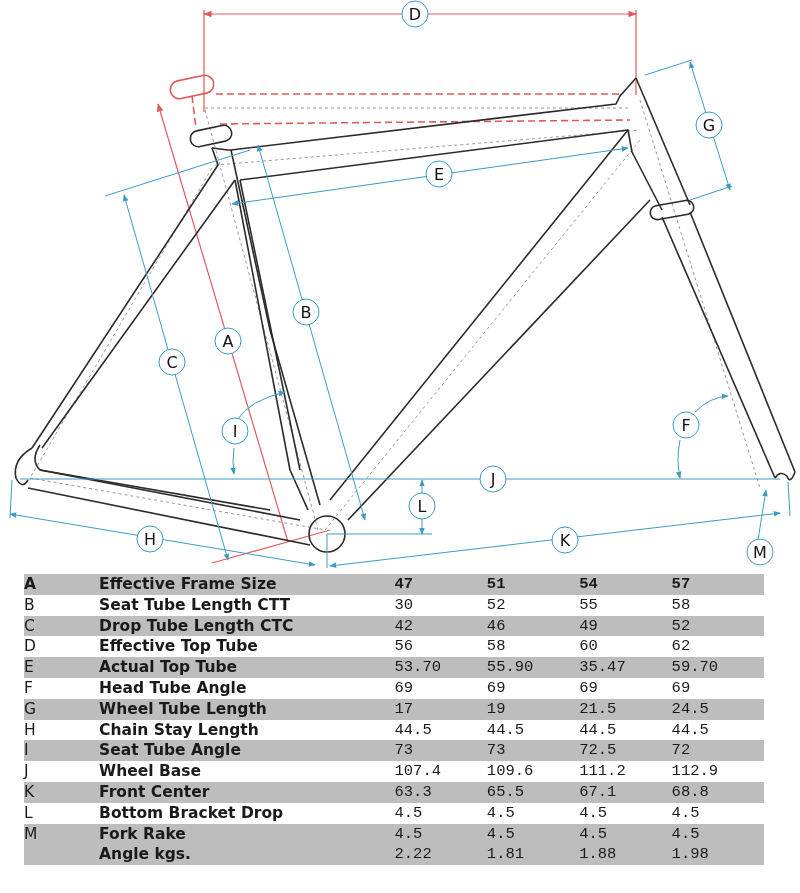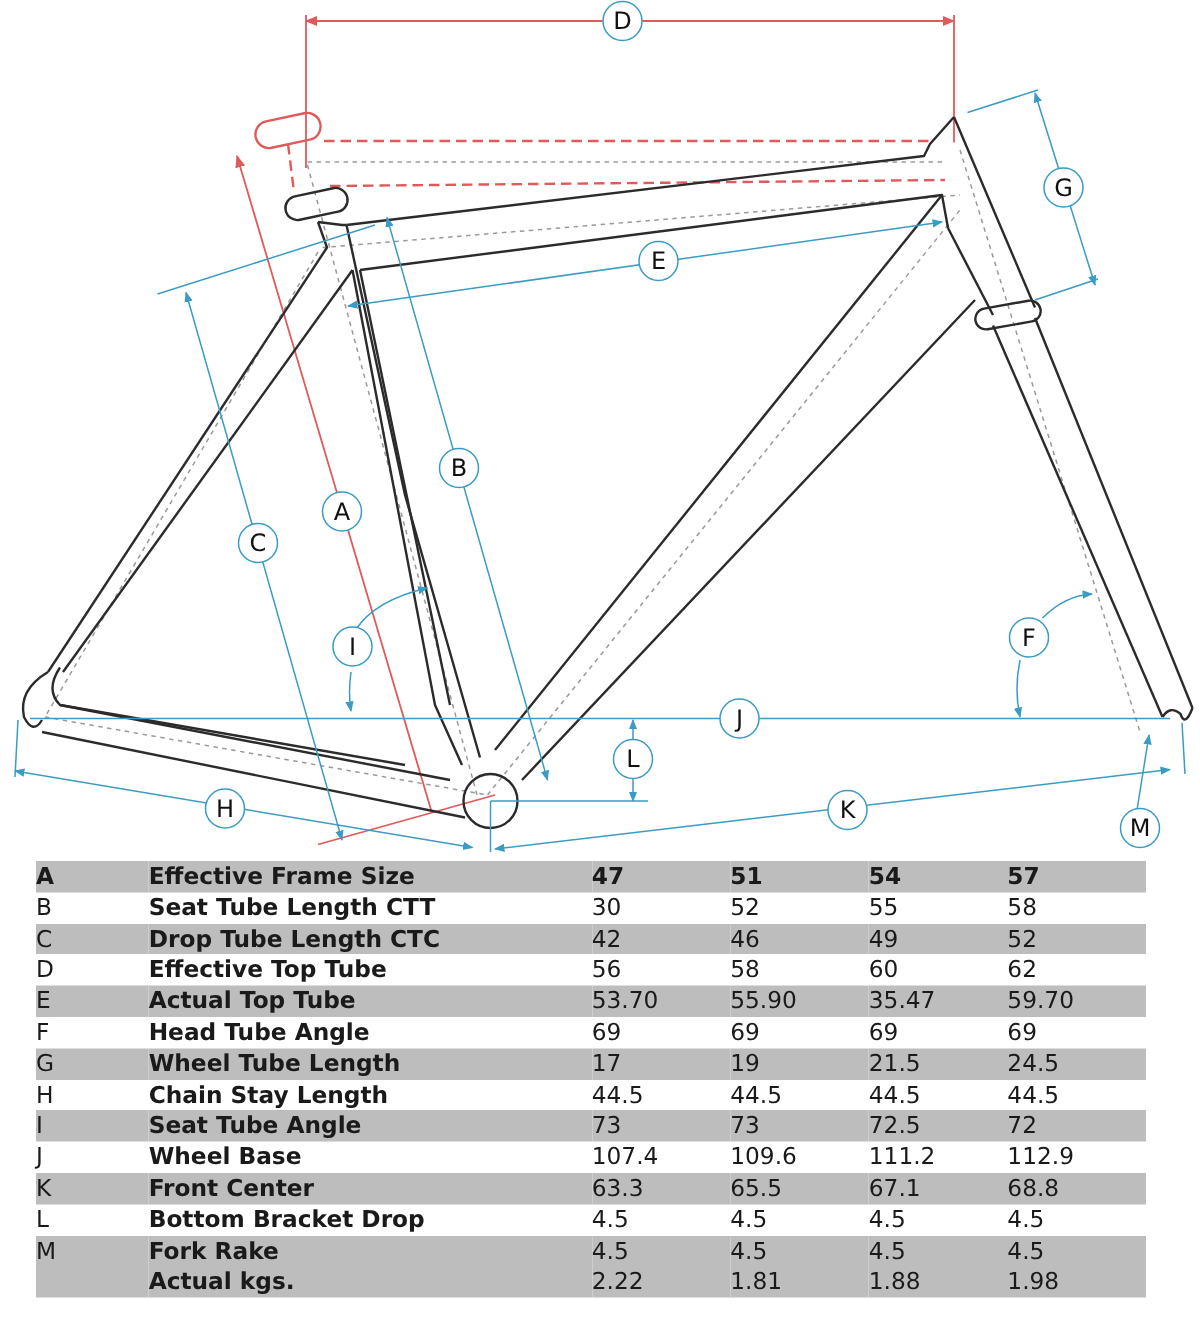--- a/index.html
+++ b/index.html
@@ -4,21 +4,21 @@
 <style>
   html, body { margin: 0; padding: 0; background: #ffffff; }
   body { width: 800px; height: 893px; position: relative; overflow: hidden; font-family: "DejaVu Sans", sans-serif; }
   #diagram { position: absolute; left: 0; top: 0; width: 800px; height: 572px; }
   #geometry-table { position: absolute; left: 24px; top: 574px; width: 740px; border-collapse: collapse; font-size: 15.5px; color: #1a1a1a; }
   #geometry-table td { height: 20.8px; padding: 0; line-height: 20.8px; white-space: nowrap; }
   #geometry-table tr.shade td { background: #bdbdbd; }
   #geometry-table tr.bold td { font-weight: bold; }
   td.c-letter { width: 74px; }
   td.c-name { width: 291px; font-weight: bold; }
-  td.c-v { width: 91px; }
+  td.c-v { width: 91px; font-family: Liberation Mono, monospace; }
   .lbl-text { font-family: "DejaVu Sans", sans-serif; font-size: 16px; fill: #111; text-anchor: middle; dominant-baseline: central; }
 </style>
 </head>
 <body>
 
 <svg id="diagram" viewBox="0 0 800 572" width="800" height="572">
   <defs>
     <marker id="ab" viewBox="0 0 10 10" refX="9" refY="5" markerWidth="7" markerHeight="7" orient="auto-start-reverse">
       <path d="M0,1 L10,5 L0,9 z" fill="#3a9cc4"></path>
     </marker>
@@ -272,20 +272,20 @@
       <tr class="shade">
         <td class="c-letter">M</td>
         <td class="c-name">Fork Rake</td>
         <td class="c-v">4.5</td>
         <td class="c-v">4.5</td>
         <td class="c-v">4.5</td>
         <td class="c-v">4.5</td>
       </tr>
       <tr class="shade">
         <td class="c-letter"></td>
-        <td class="c-name">Actual kgs.</td>
+        <td class="c-name">Angle kgs.</td>
         <td class="c-v">2.22</td>
         <td class="c-v">1.81</td>
         <td class="c-v">1.88</td>
         <td class="c-v">1.98</td>
       </tr>
     </tbody>
 </table>
 
 </body></html>

